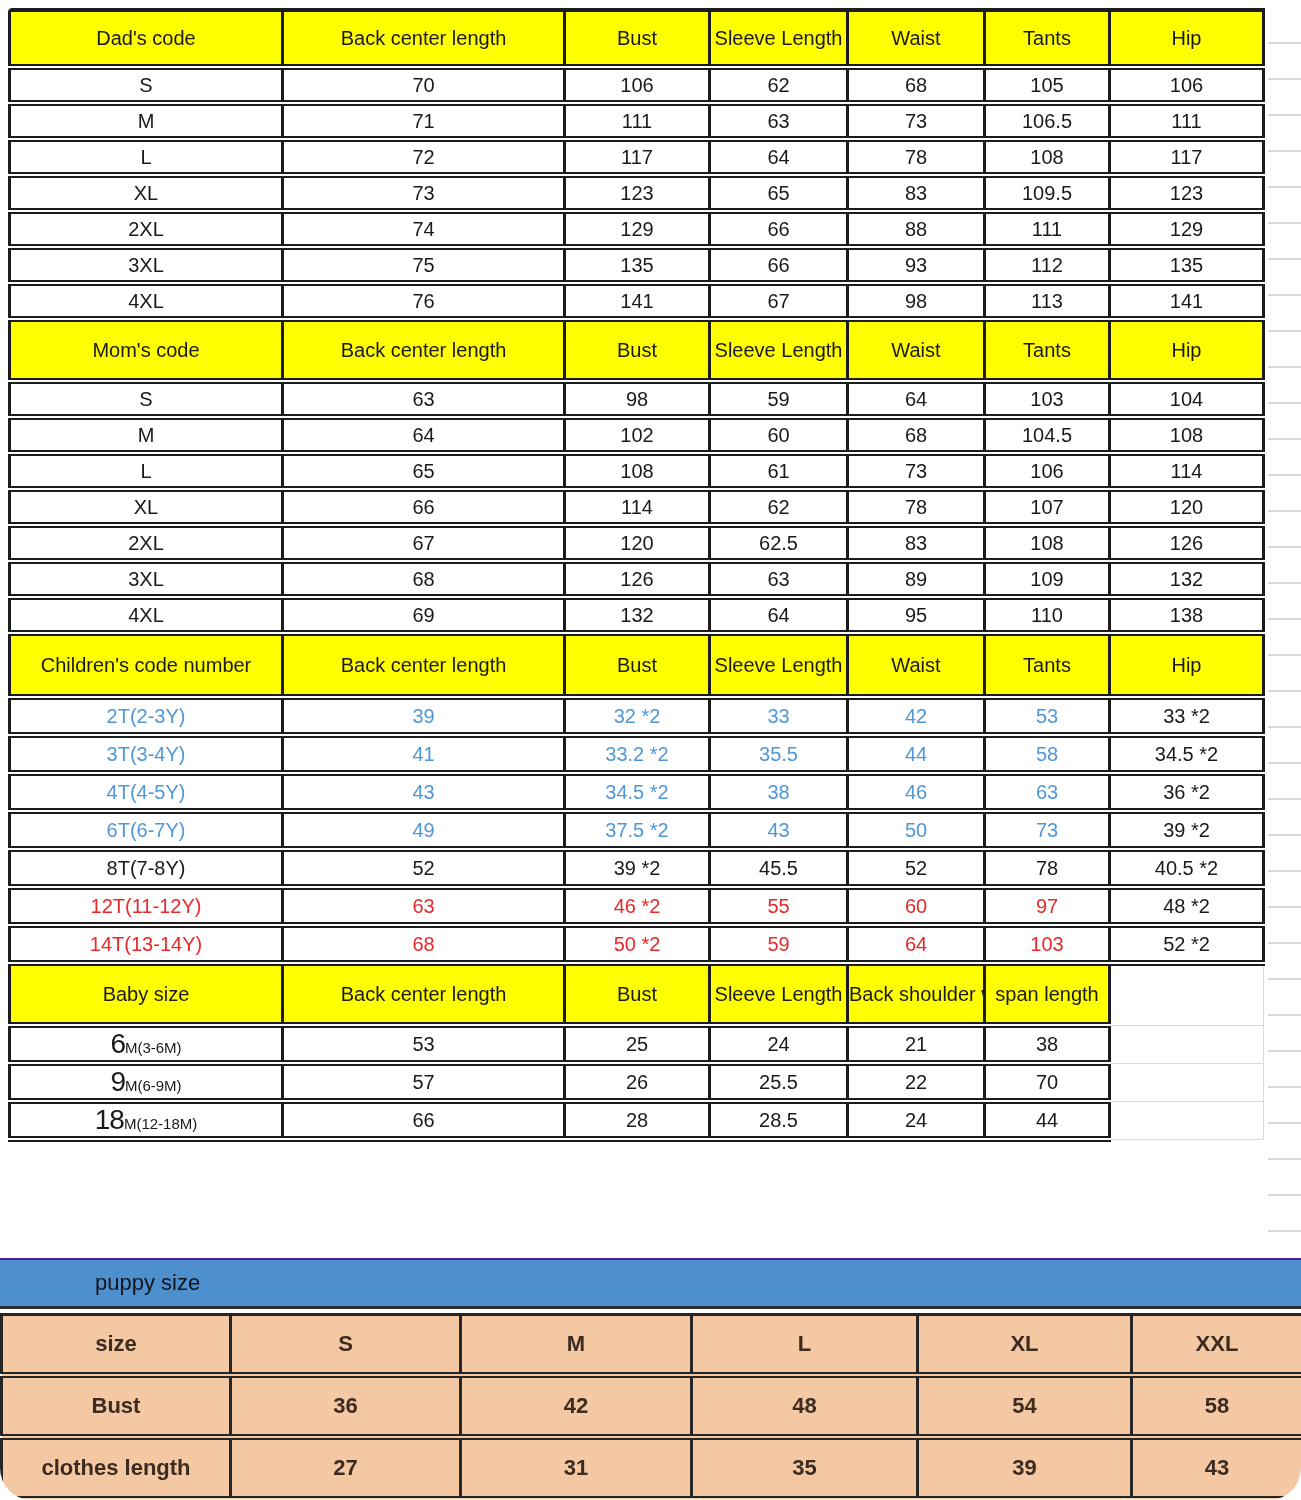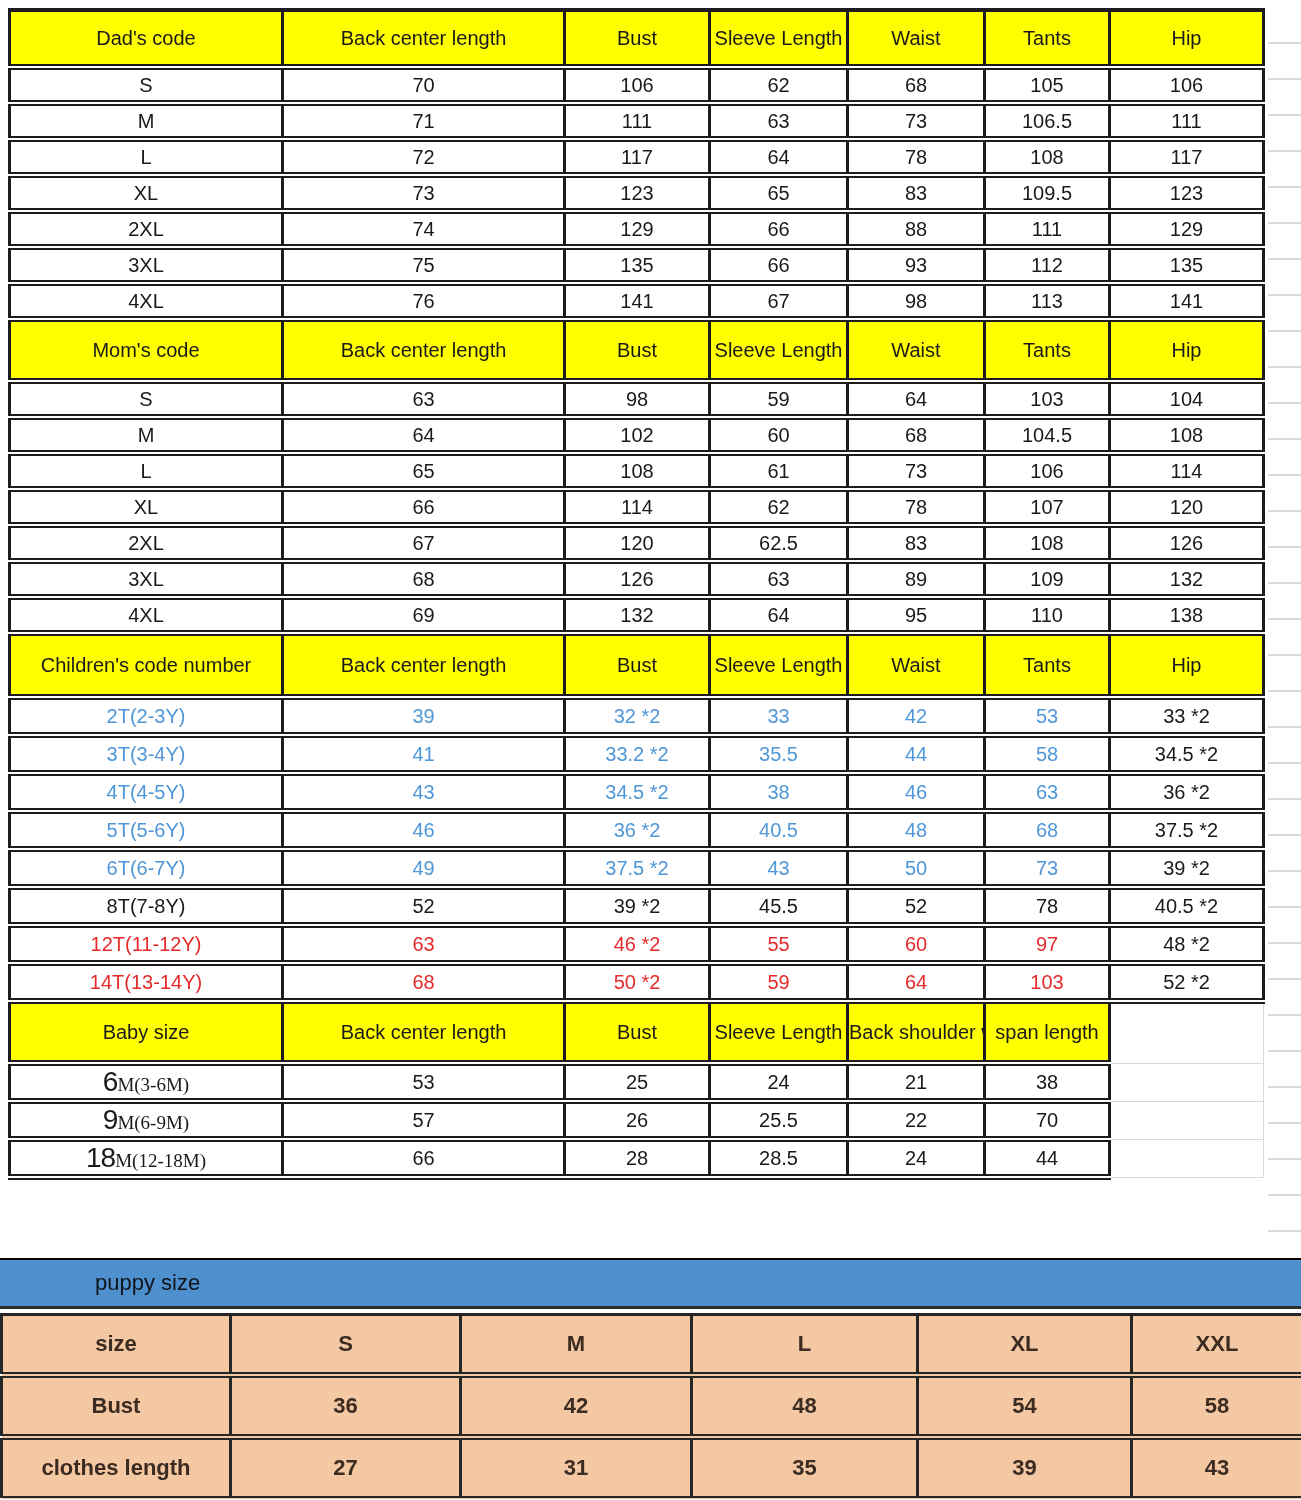--- a/index.html
+++ b/index.html
@@ -1,18 +1,18 @@
 <!DOCTYPE html>
 <html style="--header_bg: #ffff00; --blue: #4f97d8; --navy: #31497e; --red: #e62a2a; --ink: #1a1a1a; --border: #1c1c1c; --faint: #d9d9d9; --bar: #4e90ce; --pink: #f4c8a3; --puppy_ink: #3b2b21;"><head>
 <meta charset="utf-8">
 <style>
   html,body{margin:0;padding:0;background:#ffffff;}
   .canvas{
     position:relative;width:1301px;height:1500px;overflow:hidden;background:#fff;
-    font-family:"Liberation Sans","DejaVu Sans",sans-serif;color:var(--ink,#1a1a1a);
+    font-family:"Liberation Sans","DejaVu Sans",sans-serif;color:var(--ink,#1a1a1a);border-radius:32px;
   }
   
   table.main{
     position:absolute;left:8px;top:8px;width:1254px;
     border-collapse:collapse;table-layout:fixed;
   }
   table.main td{
     border-left:3px solid var(--border);
     border-right:3px solid var(--border);
     border-top:6px double var(--border);
@@ -31,39 +31,39 @@
   td.small-hdr{font-size:17px;}
   
   tr.blue td{color:var(--blue);}
   tr.navy td{color:var(--navy);}
   tr.red td{color:var(--red);margin-top:12px;}
   tr.black td{color:var(--ink);}
   table.main td.hip-cell{color:var(--ink);}
   
   td.baby-label{text-align:left;padding-left:1px;}
   .baby-big{font-size:28px;letter-spacing:-1px;}
-  .baby-rest{font-size:19px;font-family:Liberation Serif, serif;}
+  .baby-rest{font-size:15px;}
   
   table.main td.ghost{
     background:#fff;
     border-left:none;
     border-right:1px solid var(--faint);
     border-top:1px solid var(--faint);
     border-bottom:1px solid var(--faint);
   }
   
   .grid-stubs{
     position:absolute;left:1268px;top:8px;width:33px;height:1246px;
     background:repeating-linear-gradient(to bottom,#ffffff 0px,#ffffff 34px,var(--faint) 34px,var(--faint) 36px);
   }
   
   .puppy-bar{
     position:absolute;left:0;top:1258px;width:1301px;height:46px;
     background:var(--bar);
-    border-top:2px solid #000000;border-bottom:3px solid #2e2e2e;
+    border-top:2px solid #4c1d95;border-bottom:3px solid #2e2e2e;
     display:flex;align-items:center;
   }
   .puppy-bar span{margin-left:95px;font-size:22px;color:#10151c;}
   table.puppy{
     position:absolute;left:0;top:1313px;width:1301px;
     border-collapse:collapse;table-layout:fixed;
   }
   table.puppy td{
     background:var(--pink);
     border-left:3px solid #262626;
@@ -287,29 +287,20 @@
         <tr class="cr blue">
         <td>4T(4-5Y)</td>
         <td>43</td>
         <td>34.5 *2</td>
         <td>38</td>
         <td>46</td>
         <td>63</td>
         <td class="hip-cell">36 *2</td>
       </tr>
         <tr class="cr blue">
-        <td>5T(5-6Y)</td>
-        <td>46</td>
-        <td>36 *2</td>
-        <td>40.5</td>
-        <td>48</td>
-        <td>68</td>
-        <td class="hip-cell">37.5 *2</td>
-      </tr>
-        <tr class="cr blue">
         <td>6T(6-7Y)</td>
         <td>49</td>
         <td>37.5 *2</td>
         <td>43</td>
         <td>50</td>
         <td>73</td>
         <td class="hip-cell">39 *2</td>
       </tr>
         <tr class="cr black">
         <td>8T(7-8Y)</td>

